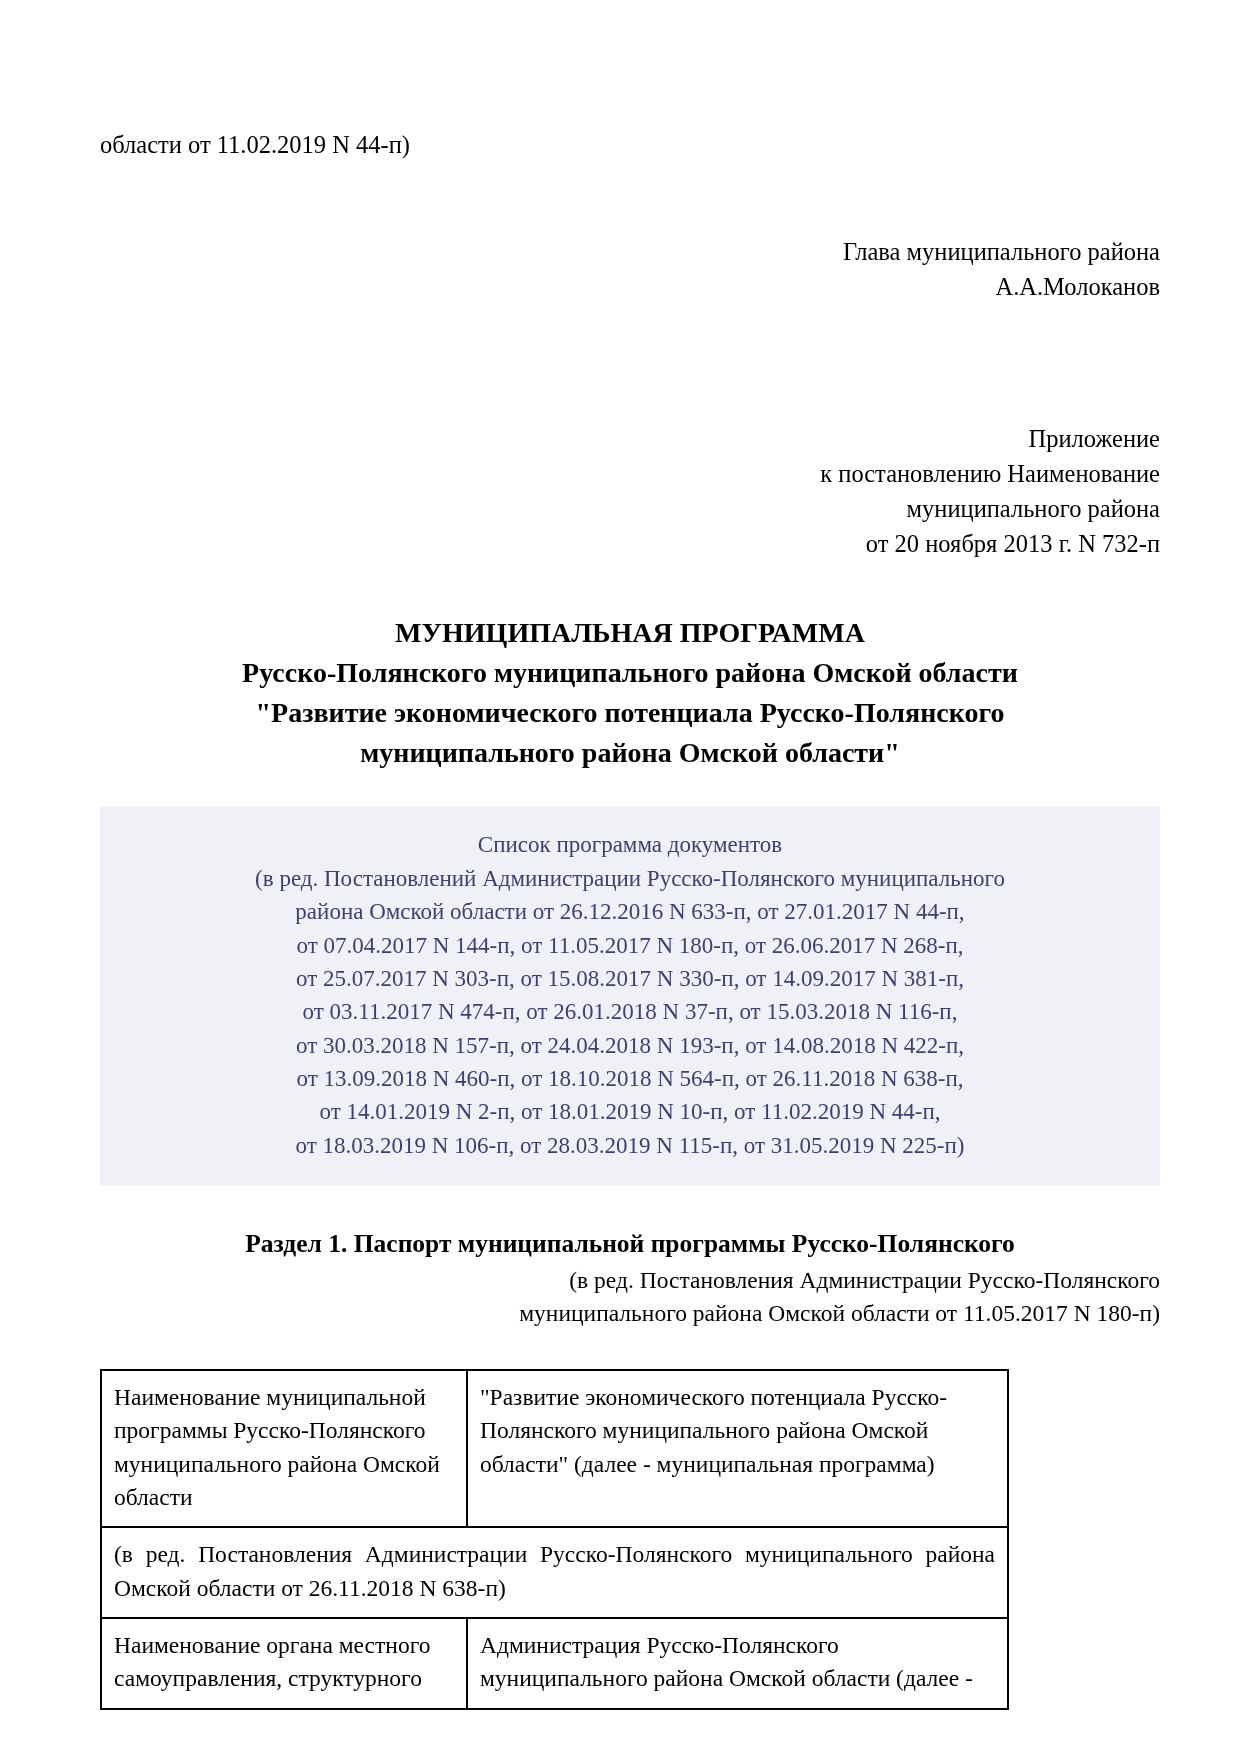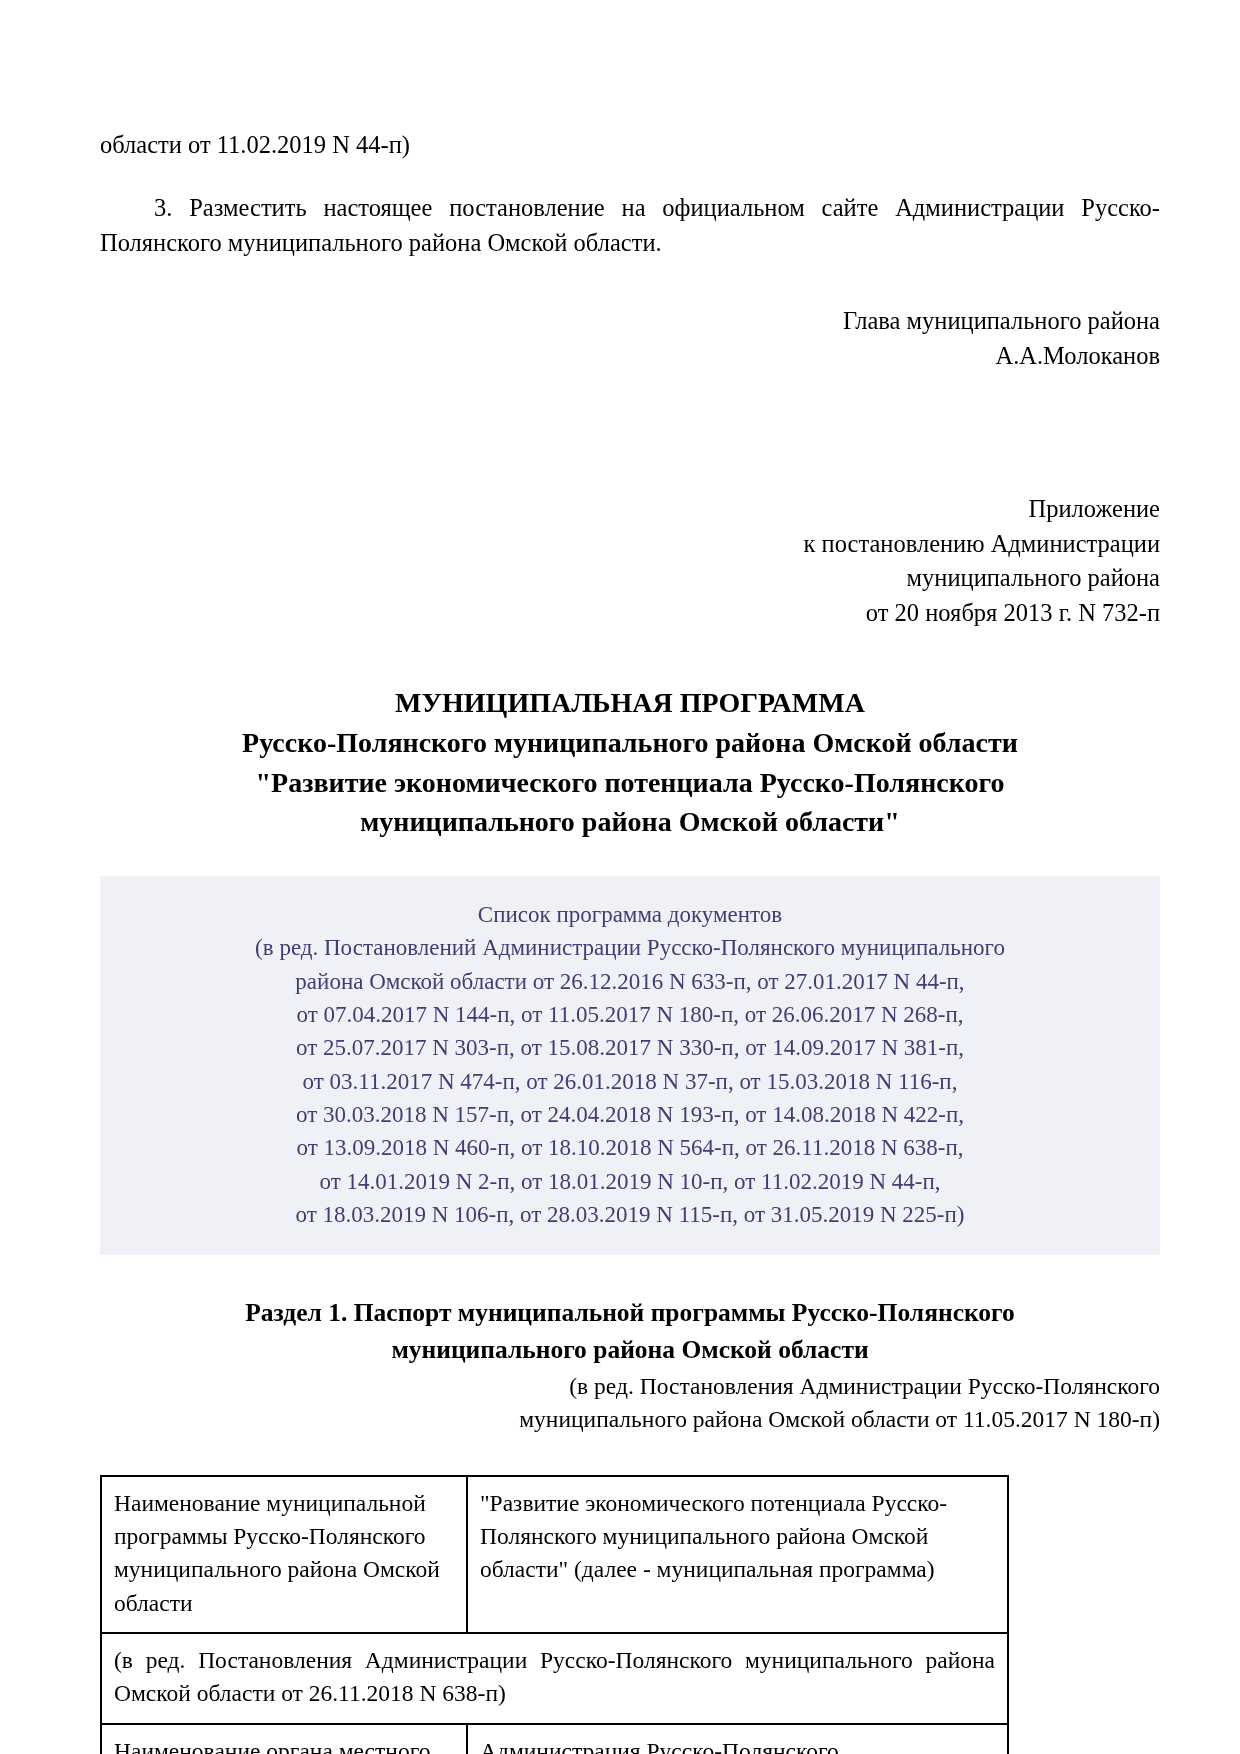--- a/index.html
+++ b/index.html
@@ -124,32 +124,31 @@
 </head>
 <body>
 
 <div class="page">
   <div class="content">
 
     <p class="para plain">области от 11.02.2019 N 44-п)</p>
 
     <div class="spacer-sm"></div>
 
-    <p class="para indent">3. Разместить настоящее постановление на официальном сайте Администрации Русско-Полянского муниципального района Омской области.</p>
 
     <div class="sig-block">
       <div>Глава муниципального района</div>
       <div>А.А.Молоканов</div>
     </div>
 
     <div class="spacer-lg"></div>
 
     <div class="appendix-block">
       <div>Приложение</div>
-      <div>к постановлению Администрации</div>
+      <div>к постановлению Наименование</div>
       <div>муниципального района</div>
       <div>от 20 ноября 2013 г. N 732-п</div>
     </div>
 
     <div class="doc-title">
       <div>МУНИЦИПАЛЬНАЯ ПРОГРАММА</div>
       <div>Русско-Полянского муниципального района Омской области</div>
       <div>"Развитие экономического потенциала Русско-Полянского</div>
       <div>муниципального района Омской области"</div>
     </div>
@@ -162,21 +161,20 @@
       <div>от 25.07.2017 N 303-п, от 15.08.2017 N 330-п, от 14.09.2017 N 381-п,</div>
       <div>от 03.11.2017 N 474-п, от 26.01.2018 N 37-п, от 15.03.2018 N 116-п,</div>
       <div>от 30.03.2018 N 157-п, от 24.04.2018 N 193-п, от 14.08.2018 N 422-п,</div>
       <div>от 13.09.2018 N 460-п, от 18.10.2018 N 564-п, от 26.11.2018 N 638-п,</div>
       <div>от 14.01.2019 N 2-п, от 18.01.2019 N 10-п, от 11.02.2019 N 44-п,</div>
       <div>от 18.03.2019 N 106-п, от 28.03.2019 N 115-п, от 31.05.2019 N 225-п)</div>
     </div>
 
     <div class="section-head">
       <div>Раздел 1. Паспорт муниципальной программы Русско-Полянского</div>
-      <div>муниципального района Омской области</div>
       <div class="section-note">
         <div>(в ред. Постановления Администрации Русско-Полянского</div>
         <div>муниципального района Омской области от 11.05.2017 N 180-п)</div>
       </div>
     </div>
 
     <table class="passport">
       <tbody>
         <tr>
           <td class="col-left">Наименование муниципальной программы Русско-Полянского муниципального района Омской области</td>

